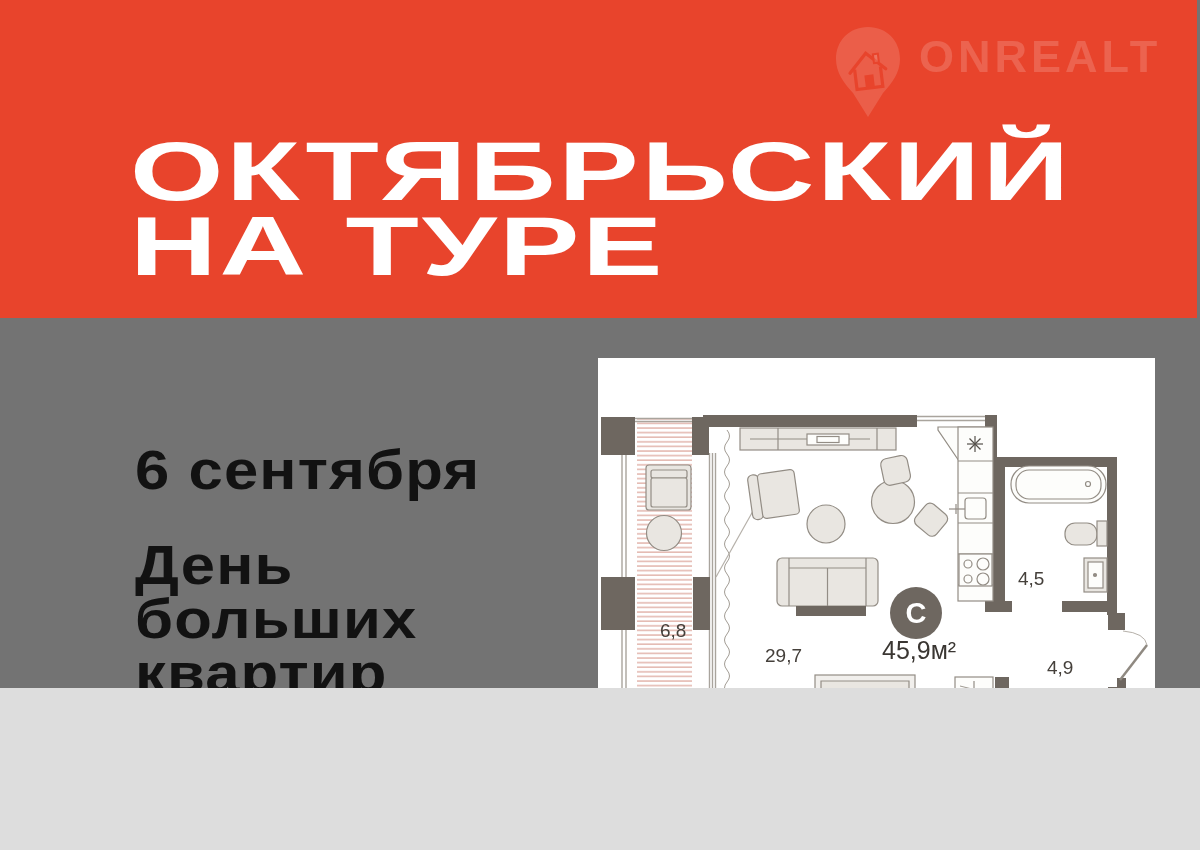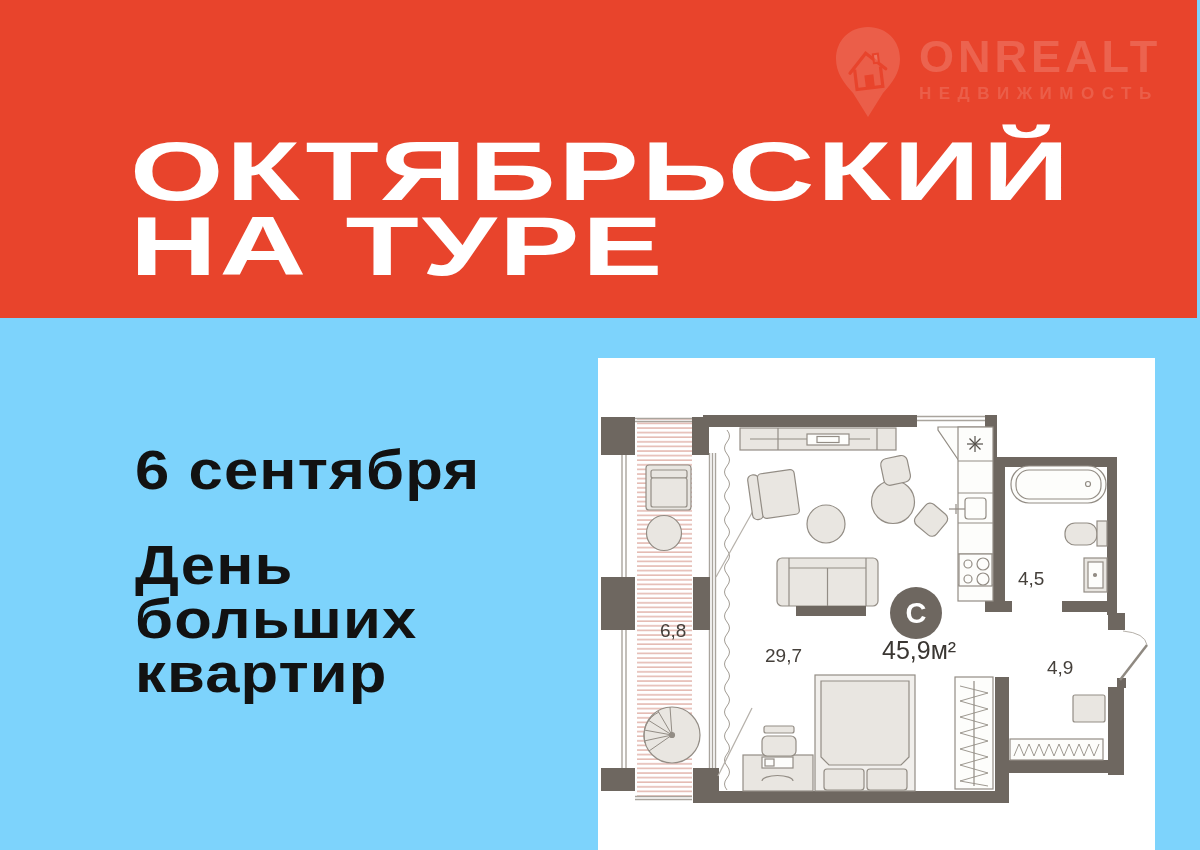--- a/index.html
+++ b/index.html
@@ -1,18 +1,18 @@
 <!DOCTYPE html>
 <html><head>
 <meta charset="utf-8">
 <style>
   html,body{margin:0;padding:0;background:#ddd;}
   .canvas{
-    position:relative;width:1200px;height:850px;overflow:hidden;
-    background:#7dd3fc;font-family:"Liberation Sans",sans-serif;
+    position:relative;width:1200px;height:688px;overflow:hidden;
+    background:#737373;font-family:"Liberation Sans",sans-serif;
   }
   
   .red-band{position:absolute;left:0;top:0;width:1197px;height:318px;background:#e8442c;}
   .title{
     position:absolute;left:130px;top:134px;color:#ffffff;font-weight:700;
     font-size:84px;line-height:75px;letter-spacing:2px;white-space:nowrap;
     transform:scaleX(1.43);transform-origin:left top;
   }
   .logo{position:absolute;left:833px;top:24px;display:flex;align-items:flex-start;}
   .logo-text{margin-left:16px;margin-top:10px;}
@@ -45,21 +45,20 @@
           <g transform="rotate(-7 35 48)">
             <path d="M17,47 L35,29 L53,47" fill="none" stroke="#e8442c" stroke-width="3.2" stroke-linecap="round"></path>
             <path d="M22,44 L22,64 L48,64 L48,44" fill="none" stroke="#e8442c" stroke-width="3.2"></path>
             <rect x="31" y="51" width="9" height="13" fill="#e8442c"></rect>
             <rect x="42" y="31" width="5" height="9" fill="rgba(255,255,255,0.14)" stroke="#e8442c" stroke-width="2"></rect>
           </g>
         </svg>
       </span>
       <span class="logo-text">
         <div class="brand">ONREALT</div>
-        <div class="brand-sub">НЕДВИЖИМОСТЬ</div>
       </span>
     </div>
     <div class="title">
       <div>ОКТЯБРЬСКИЙ</div>
       <div>НА ТУРЕ</div>
     </div>
   </div>
 
   <div class="date">6 сентября</div>
   <div class="slogan">

